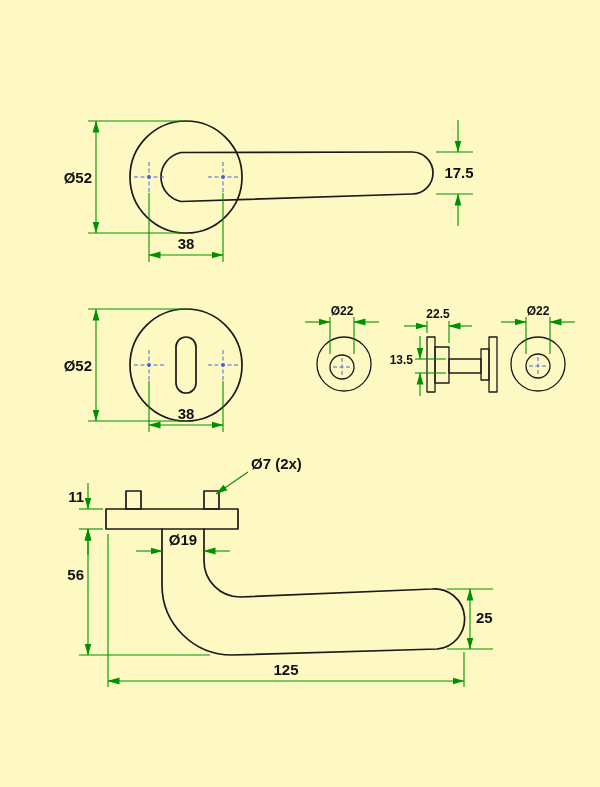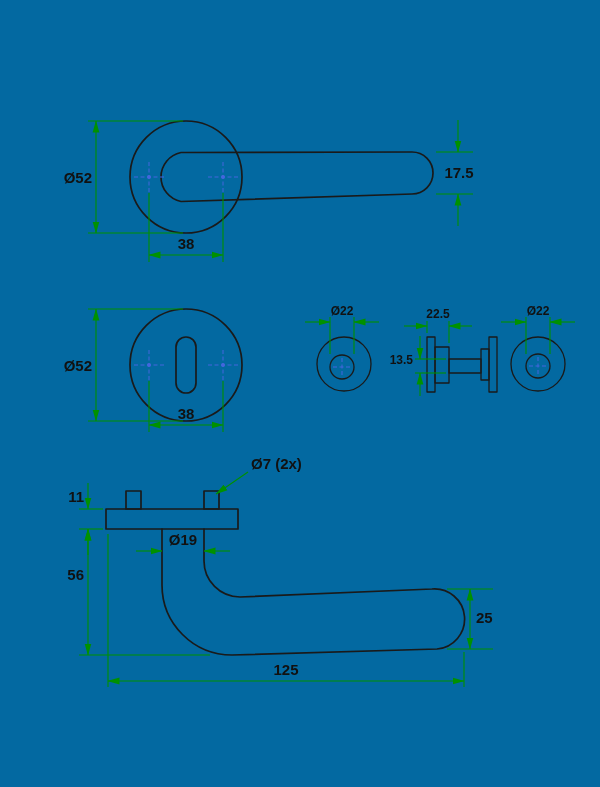--- a/index.html
+++ b/index.html
@@ -1,16 +1,16 @@
 <!DOCTYPE html>
 <html><head>
 <meta charset="utf-8">
 <style>
   html,body{margin:0;padding:0;background:#ffffff;}
-  .page{width:600px;height:787px;background:#0369a1;position:relative;overflow:hidden;}
+  .page{width:600px;height:787px;background:#fef9c3;position:relative;overflow:hidden;}
   svg{display:block;}
   .part{fill:none;stroke:#1a1a1a;stroke-width:1.7;stroke-linejoin:round;stroke-linecap:round;}
   .part-thin{fill:none;stroke:#1a1a1a;stroke-width:1.3;stroke-linejoin:round;}
   .dim{stroke:#009100;stroke-width:1.1;fill:none;}
   .center{stroke:#4466dd;stroke-width:1;fill:none;stroke-dasharray:4 2.5;}
   .cdot{fill:#4466dd;stroke:none;}
   .dimtxt{fill:#111111;font:bold 15px "Liberation Sans", sans-serif;}
   .dimtxt-sm{fill:#111111;font:bold 12px "Liberation Sans", sans-serif;}
 </style>
 </head>

